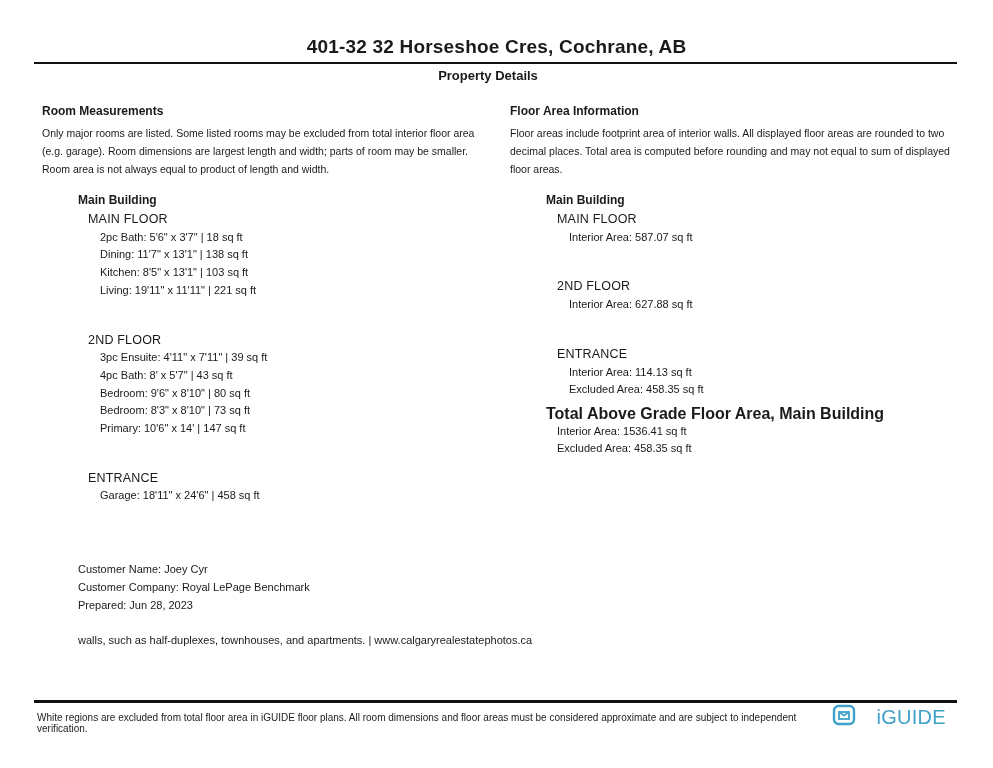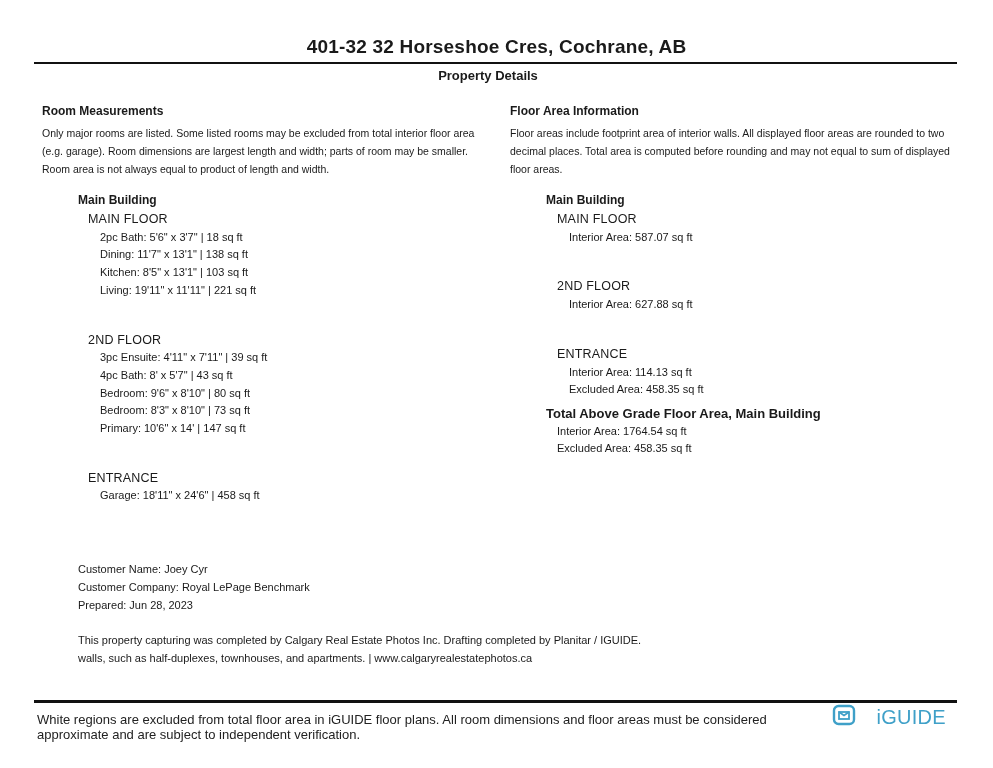--- a/index.html
+++ b/index.html
@@ -24,27 +24,27 @@
   .fa-building { top:193px; left:546px; }
 
   .floor-list-left { top:211px; left:88px; }
   .floor-list-right { top:211px; left:557px; }
   .floor-group { line-height:17.7px; }
   .floor-group + .floor-group { margin-top:32px; }
   .floor-label { font-size:12.5px; letter-spacing:0.2px; }
   .item-line { font-size:11px; padding-left:12px; }
 
   .total-block { top:405px; left:546px; line-height:17.7px; }
-  .total-heading { font-size:13px; font-weight:bold; }
+  .total-heading { font-size:16px; font-weight:bold; }
   .total-block .item-line { padding-left:11px; }
 
   .customer-block { top:560px; left:78px; font-size:11px; line-height:18px; }
   .notes-block { top:632px; left:78px; width:810px; font-size:11px; line-height:17.7px; }
 
-  .footer-text { top:712px; left:37px; width:760px; font-size:13px; color:#222; }
+  .footer-text { top:712px; left:37px; width:760px; font-size:10px; color:#222; }
   .logo { top:704px; right:47px; display:flex; align-items:center; gap:20px; }
   .logo-word { font-size:20px; letter-spacing:0.3px; }
 </style>
 </head>
 <body>
 
 <div class="page">
 
   <div class="abs doc-title">401-32 32 Horseshoe Cres, Cochrane, AB</div>
   <div class="abs rule rule-top"></div>
@@ -103,32 +103,31 @@
     </div>
     <div class="floor-group">
       <div class="floor-label">ENTRANCE</div>
       <div class="item-line">Interior Area: 114.13 sq ft</div>
       <div class="item-line">Excluded Area: 458.35 sq ft</div>
     </div>
   </div>
 
   <div class="abs total-block">
     <div class="total-heading">Total Above Grade Floor Area, Main Building</div>
-    <div class="item-line">Interior Area: 1764.54 sq ft</div>
+    <div class="item-line">Interior Area: 1536.41 sq ft</div>
     <div class="item-line">Excluded Area: 458.35 sq ft</div>
   </div>
 
   <div class="abs customer-block">
     <div>Customer Name: Joey Cyr</div>
     <div>Customer Company: Royal LePage Benchmark</div>
     <div>Prepared: Jun 28, 2023</div>
   </div>
 
   <div class="abs notes-block">
-    <div>This property capturing was completed by Calgary Real Estate Photos Inc. Drafting completed by Planitar / IGUIDE.</div>
     <div>walls, such as half-duplexes, townhouses, and apartments. | www.calgaryrealestatephotos.ca</div>
   </div>
 
   <div class="abs rule rule-bottom"></div>
   <div class="abs footer-text">White regions are excluded from total floor area in iGUIDE floor plans. All room dimensions and floor areas must be considered approximate and are subject to independent verification.</div>
 
   <div class="abs logo">
     <span>
       <svg width="24" height="22" viewBox="0 0 24 22">
         <rect x="2" y="2" width="20" height="18" rx="4.5" fill="none" stroke="#3FA0C8" stroke-width="2.4"></rect>

